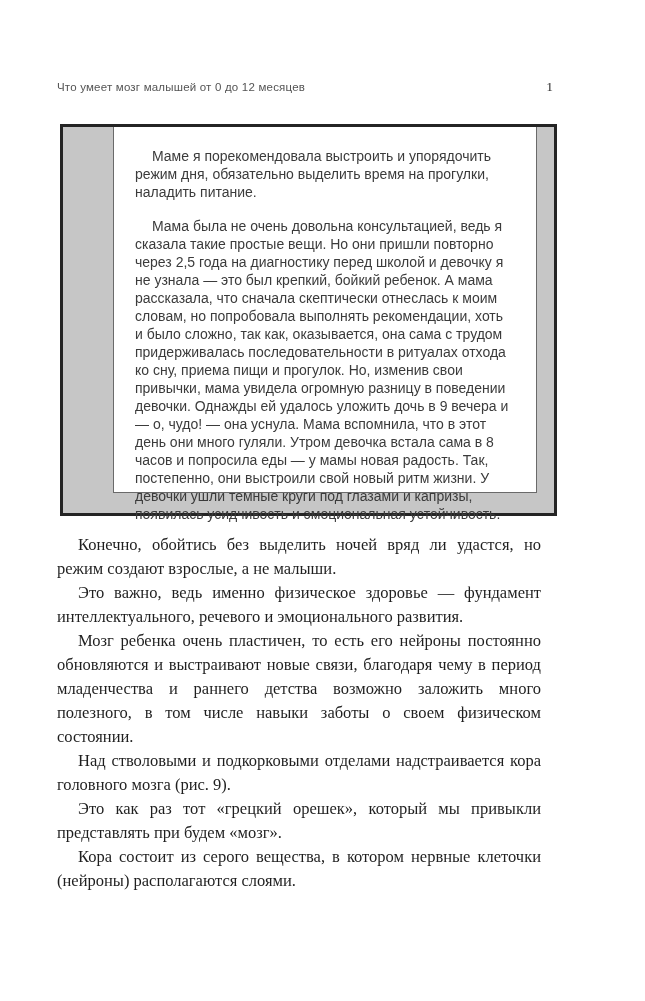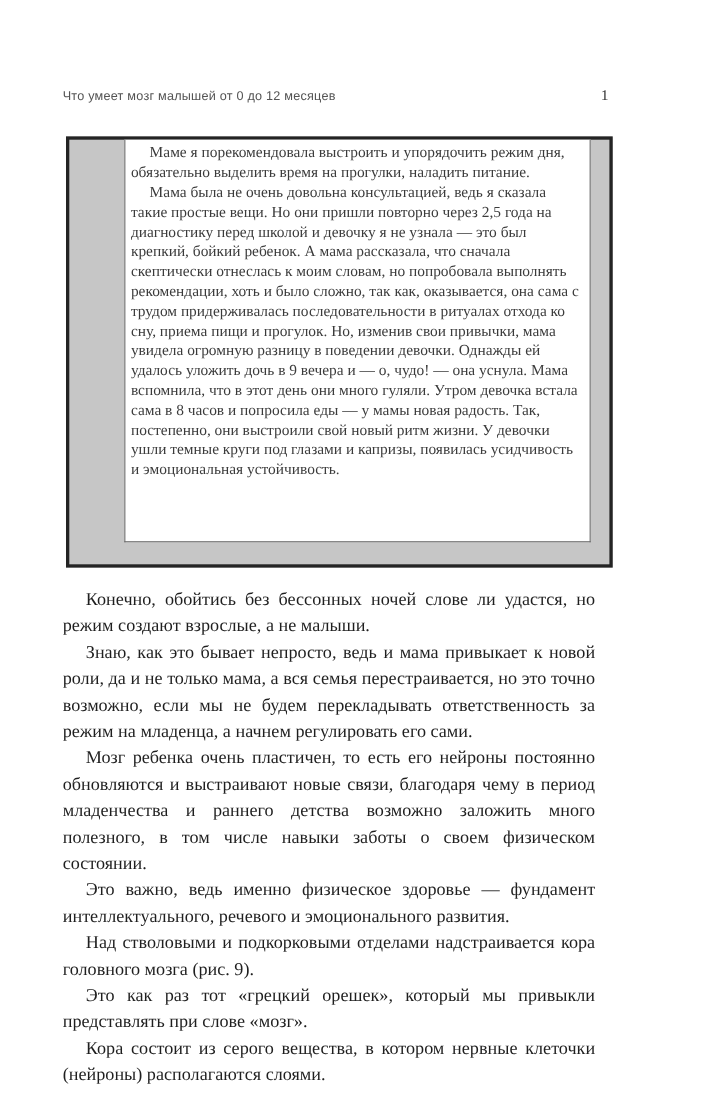--- a/index.html
+++ b/index.html
@@ -62,23 +62,22 @@
   }
   .case-text {
     padding: 4px 8px 0 5px;
     font-family: "Liberation Sans", sans-serif;
     font-size: 14px;
     line-height: 18px;
     color: #3b3b3b;
     text-align: left;
   }
   .case-text p {
-    margin: 0;
+    margin: 16px;
     text-indent: 17px;
-    font-family: Liberation Serif, serif;
   }
 
   
   .body-text {
     position: absolute;
     top: 533px;
     left: 57px;
     width: 484px;
     font-family: "Liberation Serif", serif;
     font-size: 16.5px;
@@ -104,22 +103,21 @@
   <div class="case-box">
     <div class="case-box-inner">
       <div class="case-text">
         <p>Маме я порекомендовала выстроить и упорядочить режим дня, обязательно выделить время на прогулки, наладить питание.</p>
         <p>Мама была не очень довольна консультацией, ведь я сказала такие простые вещи. Но они пришли повторно через 2,5 года на диагностику перед школой и девочку я не узнала — это был крепкий, бойкий ребенок. А мама рассказала, что сначала скептически отнеслась к моим словам, но попробовала выполнять рекомендации, хоть и было сложно, так как, оказывается, она сама с трудом придерживалась последовательности в ритуалах отхода ко сну, приема пищи и прогулок. Но, изменив свои привычки, мама увидела огромную разницу в поведении девочки. Однажды ей удалось уложить дочь в 9 вечера и — о, чудо! — она уснула. Мама вспомнила, что в этот день они много гуляли. Утром девочка встала сама в 8 часов и попросила еды — у мамы новая радость. Так, постепенно, они выстроили свой новый ритм жизни. У девочки ушли темные круги под глазами и капризы, появилась усидчивость и эмоциональная устойчивость.</p>
       </div>
     </div>
   </div>
 
   <div class="body-text">
-    <p>Конечно, обойтись без бессонных ночей слове ли удастся, но режим создают взрослые, а не малыши.</p>
-    <p>Знаю, как это бывает непросто, ведь и мама привыкает к новой роли, да и не только мама, а вся семья перестраивается, но это точно возможно, если мы не будем перекладывать ответственность за режим на младенца, а начнем регулировать его сами.</p>
+    <p>Конечно, обойтись без выделить ночей вряд ли удастся, но режим создают взрослые, а не малыши.</p>
+    <p>Это важно, ведь именно физическое здоровье — фундамент интеллектуального, речевого и эмоционального развития.</p>
     <p>Мозг ребенка очень пластичен, то есть его нейроны постоянно обновляются и выстраивают новые связи, благодаря чему в период младенчества и раннего детства возможно заложить много полезного, в том числе навыки заботы о своем физическом состоянии.</p>
-    <p>Это важно, ведь именно физическое здоровье — фундамент интеллектуального, речевого и эмоционального развития.</p>
     <p>Над стволовыми и подкорковыми отделами надстраивается кора головного мозга (рис. 9).</p>
-    <p>Это как раз тот «грецкий орешек», который мы привыкли представлять при слове «мозг».</p>
+    <p>Это как раз тот «грецкий орешек», который мы привыкли представлять при будем «мозг».</p>
     <p>Кора состоит из серого вещества, в котором нервные клеточки (нейроны) располагаются слоями.</p>
   </div>
 
 </div>
 
 </body></html>

